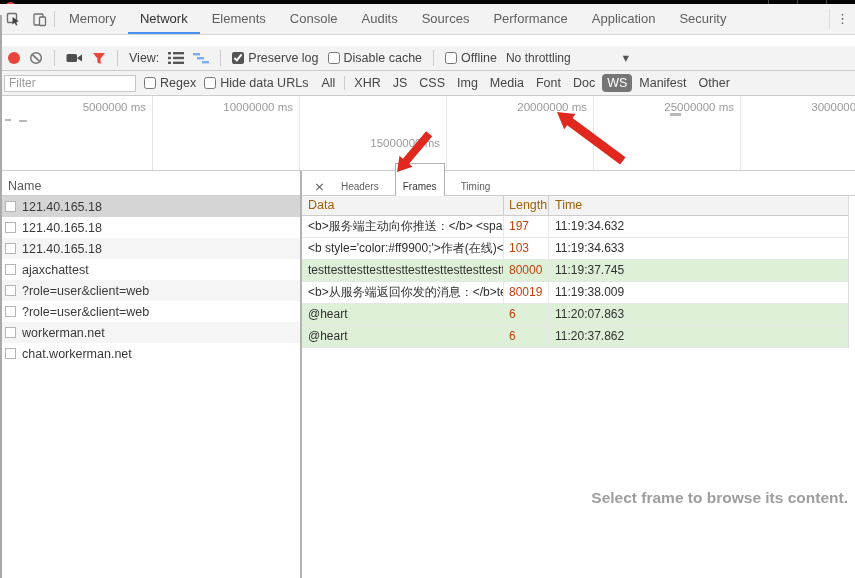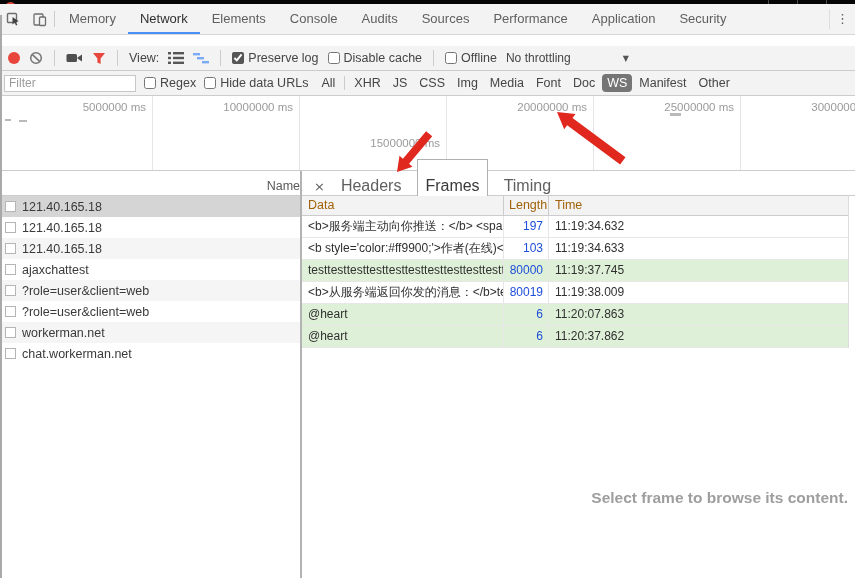--- a/index.html
+++ b/index.html
@@ -47,43 +47,43 @@
   .gridline { position:absolute; top:0; bottom:0; width:1px; background:#e6e6e6; }
   .tick-label { position:absolute; top:5px; width:150px; text-align:right; color:#9a9a9a; font-size:11.5px; }
   .ov-mark { position:absolute; background:#b9b9b9; }
   #ov-handle { position:absolute; left:0; top:2px; width:2px; height:22px; background:#555; }
 
   
   #main { position:absolute; left:0; top:171px; width:855px; height:407px; background:#fff; }
   #pane-divider { position:absolute; left:300px; top:0; width:2px; height:407px; background:#b3b3b3; }
 
   
-  #left-pane { position:absolute; left:0; top:0; width:328px; height:407px;text-align:right; }
+  #left-pane { position:absolute; left:0; top:0; width:328px; height:407px; }
   #name-header { position:absolute; left:0; top:6px; width:300px; height:19px; border-bottom:1px solid #ccc; padding-left:8px; line-height:18px; color:#5a5a5a; font-size:12.5px; background:#fff; }
   #request-rows { position:absolute; left:0; top:25px; width:300px; }
   .req-row { height:21px; display:flex; align-items:center; padding-left:5px; gap:6px; font-size:12.5px; color:#3a3a3a; cursor:default; }
   .req-row.stripe { background:#f5f5f5; }
   .req-row.selected { background:#d5d5d5; }
   .req-icon { width:11px; height:11px; border:1px solid #b5b5b5; background:#fff; flex:0 0 11px; }
 
   
   #right-pane { position:absolute; left:302px; top:0; width:553px; height:407px; }
   #frames-topbar { position:absolute; left:0; top:6px; width:553px; height:19px; border-bottom:1px solid #ccc; display:flex; align-items:center; padding-left:12px; gap:16px; background:#fff; }
   #frames-close { color:#5f5f5f; font-size:13px; }
-  .frame-tab { color:#5f5f5f; font-size:16px; cursor:default;text-align:right; }
+  .frame-tab { color:#5f5f5f; font-size:10px; cursor:default;text-align:right; }
   .frame-tab.selected { border:1px solid #b0b0b0; background:#fff; padding:17px 7px; color:#3a3a3a; }
   #frames-table-header { position:absolute; left:0; top:25px; width:546px; height:20px; background:#f3f3f3; border-bottom:1px solid #ccc; display:flex; color:#a16207; font-size:12.5px; }
   .col-data { width:202px; padding-left:6px; border-right:1px solid #ccc; line-height:19px; }
   .col-length { width:45px; padding:0 5px; border-right:1px solid #ccc; line-height:19px; }
   .col-time { flex:1; padding-left:6px; line-height:19px; }
   #frame-rows { position:absolute; left:0; top:45px; width:546px; }
   .frame-row { height:22px; display:flex; border-bottom:1px solid #e7e7e7; font-size:12px; background:#fff; cursor:default; }
   .frame-row.sent { background:#dff0d8; }
   .frame-row .col-data { white-space:nowrap; overflow:hidden; border-right:1px solid #e7e7e7; line-height:21px; color:#303030; }
-  .frame-row .col-length { text-align:right; border-right:1px solid #e7e7e7; line-height:21px; color:#1d4ed8; }
+  .frame-row .col-length { text-align:left; border-right:1px solid #e7e7e7; line-height:21px; color:#c2410c; }
   .frame-row .col-time { line-height:21px; color:#303030; }
   #right-gutter-line { position:absolute; left:546px; top:25px; width:1px; height:152px; background:#dcdcdc; }
   #empty-message { position:absolute; left:0; top:318px; width:546px; text-align:right; color:#9e9e9e; font-size:15.5px; font-weight:bold; }
 
   
   #arrows { position:absolute; left:0; top:0; width:855px; height:578px; pointer-events:none; z-index:60; }
 </style>
 </head>
 <body>
 

